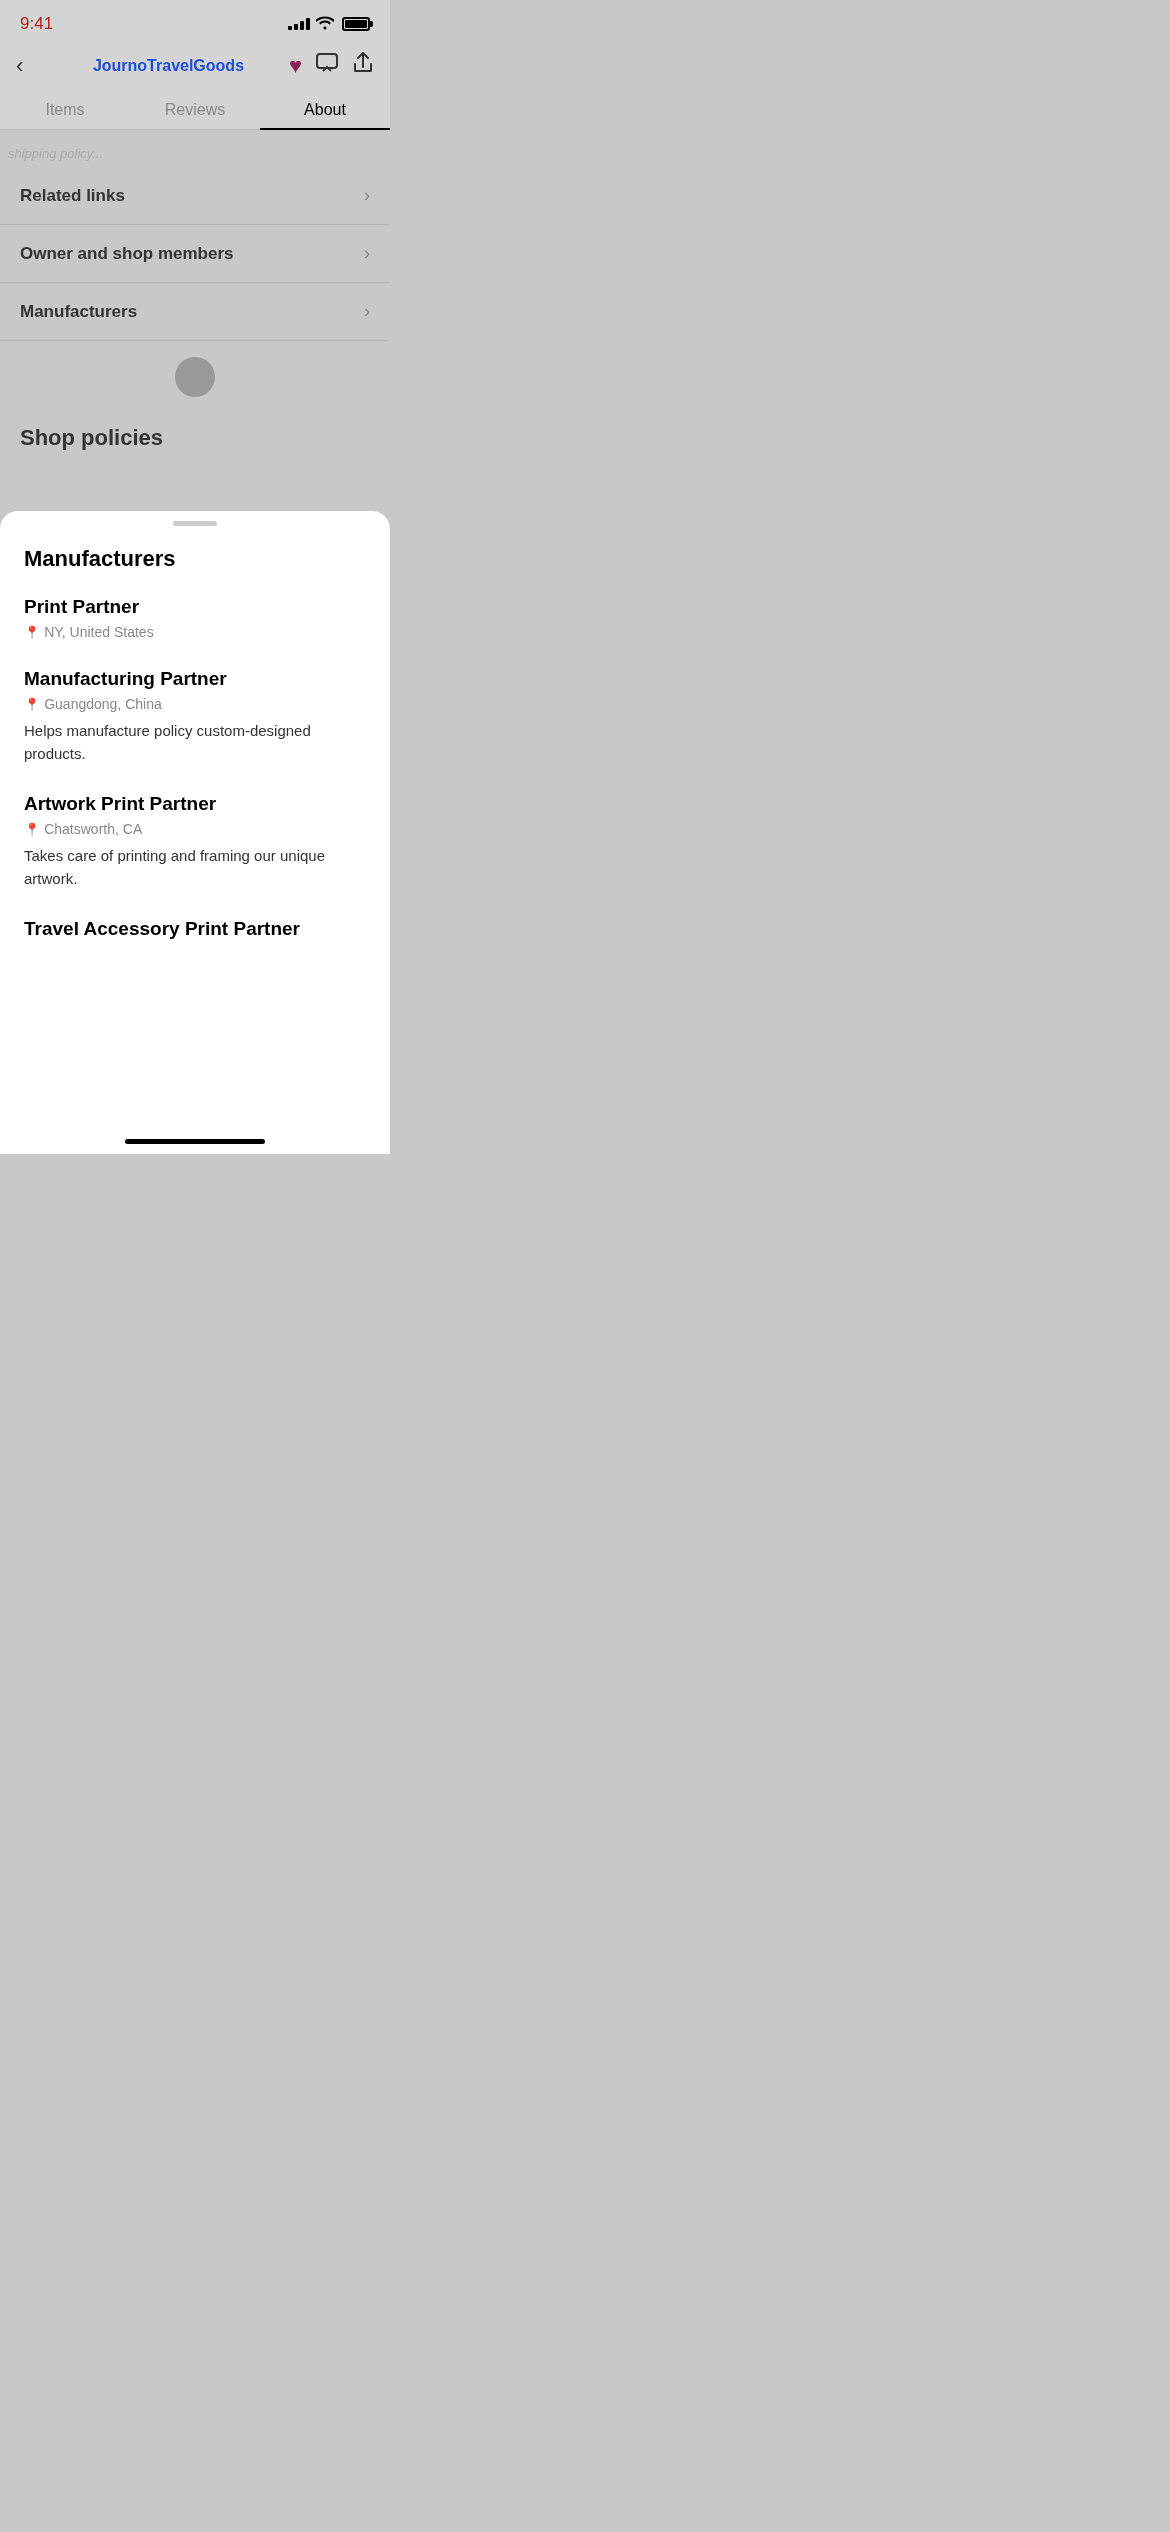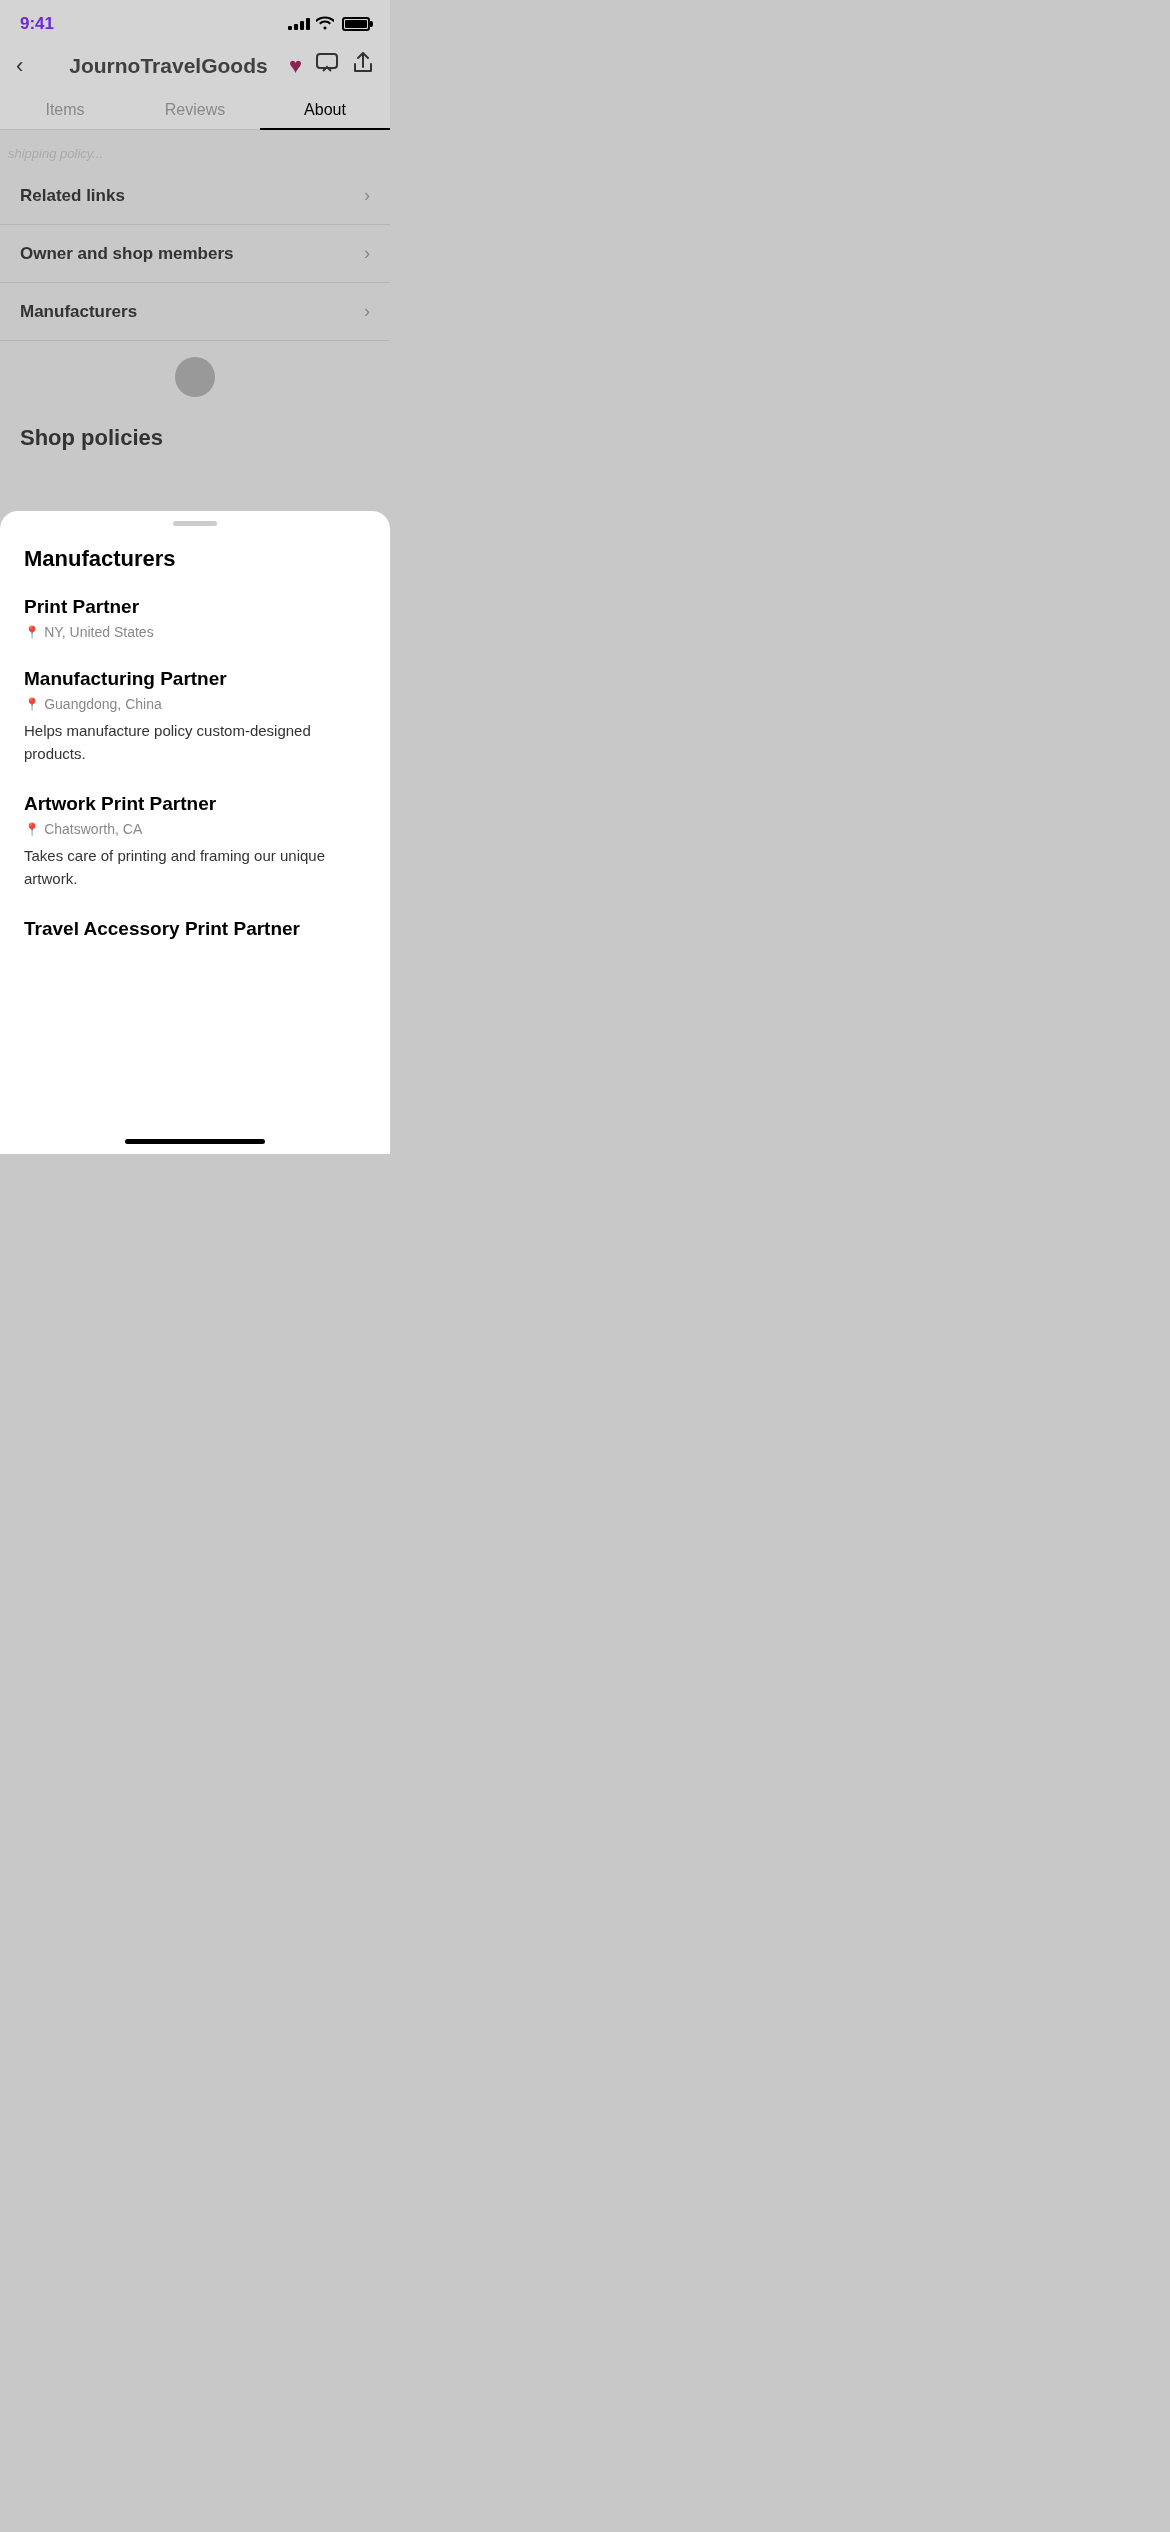--- a/index.html
+++ b/index.html
@@ -17,22 +17,22 @@
     
     .status-bar {
       display: flex;
       justify-content: space-between;
       align-items: center;
       padding: 14px 20px 8px 20px;
       background: #d4d4d4;
     }
     .status-time {
       font-size: 17px;
-      font-weight: 700;
-      color: #6d28d9;
+      font-weight: 400;
+      color: #b91c1c;
     }
     .status-icons {
       display: flex;
       align-items: center;
       gap: 6px;
     }
     .signal-bars {
       display: flex;
       align-items: flex-end;
       gap: 2px;
@@ -83,23 +83,23 @@
       padding: 10px 16px 10px 16px;
       background: #d4d4d4;
     }
     .header-back {
       font-size: 22px;
       color: #333;
       cursor: pointer;
       width: 32px;
     }
     .header-title {
-      font-size: 21px;
+      font-size: 16px;
       font-weight: 700;
-      color: #404040;
+      color: #1d4ed8;
       flex: 1;
       text-align: center;
     }
     .header-actions {
       display: flex;
       align-items: center;
       gap: 14px;
     }
     .heart-icon {
       color: #8b2252;

